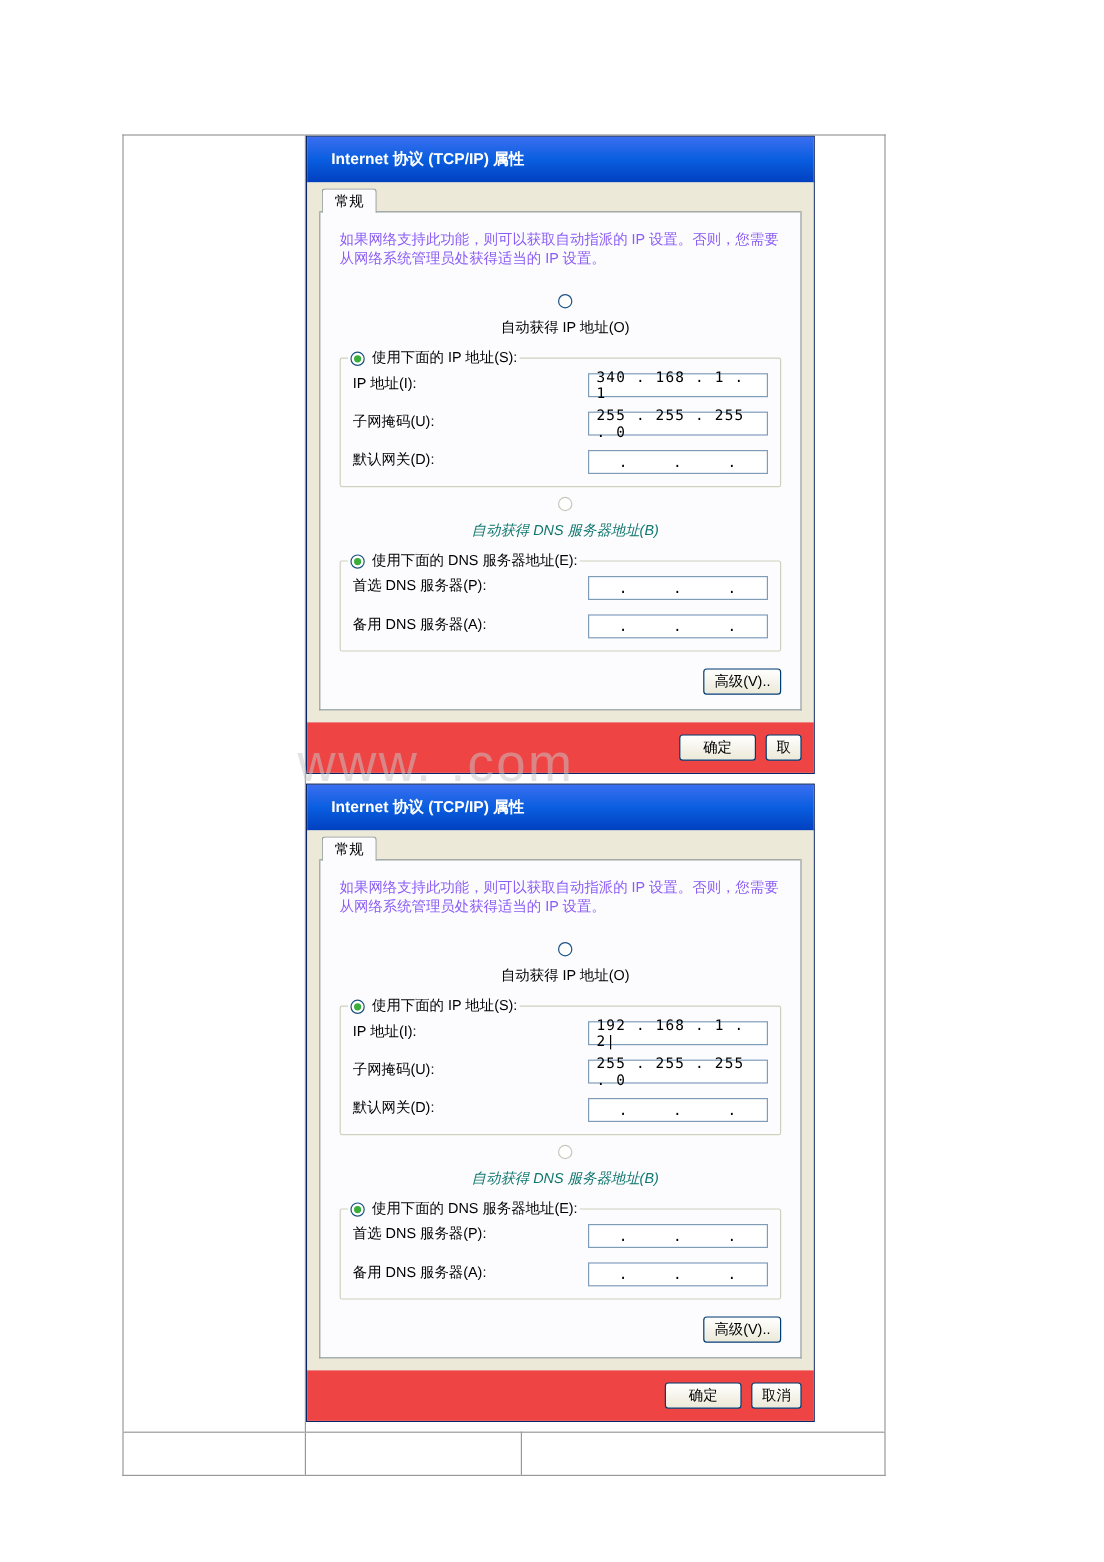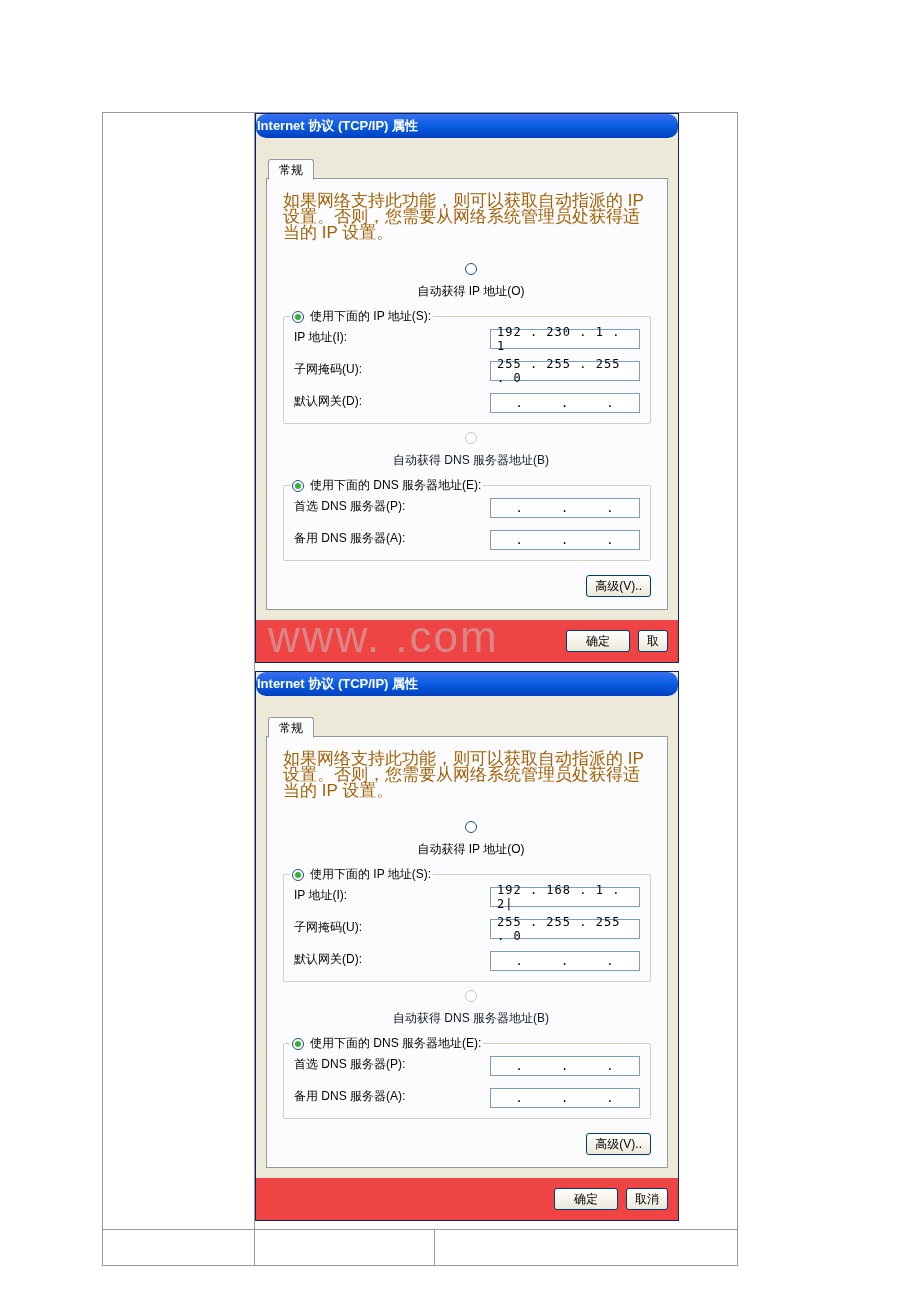--- a/index.html
+++ b/index.html
@@ -37,34 +37,33 @@
     height: 36px;
   }
   .dialog {
     width: 424px;
     margin: 0 0 8px 0;
     background: #ECE9D8;
     border: 1px solid #0A246A;
     font-size: 12px;
   }
   .titlebar {
-    height: 24px;
+    height: 38px;
     background: linear-gradient(to bottom, #3a6ef0 0%, #0a5ee0 50%, #0040c0 100%);
     color: #fff;
     font-weight: bold;
-    padding: 4px 1px;
+    padding: 4px 20px;
     font-size: 13px;
     display: flex;
     align-items: center;
     justify-content: space-between;
-    border-radius: 10px;
   }
   .dialog-body {
     background: #ECE9D8;
-    padding: 19px 10px 10px 10px;
+    padding: 3px 10px 10px 10px;
   }
   .tabstrip {
     border-bottom: 1px solid #919B9C;
     height: 22px;
     position: relative;
   }
   .tab {
     position: absolute;
     left: 2px;
     top: 2px;
@@ -77,34 +76,34 @@
     font-size: 12px;
     color: #000;
   }
   .tabpanel {
     background: #FCFCFE;
     border: 1px solid #919B9C;
     border-top: none;
     padding: 14px 16px 12px 16px;
   }
   .intro {
-    font-size: 17px;
+    font-size: 12px;
     line-height: 16px;
     margin-bottom: 22px;
-    color: #a16207;
+    color: #8b5cf6;
   }
   .radio-row {
     display: flex;
     align-items: center;
     gap: 8px;
     font-size: 12px;
     margin: 4px 0 4px 8px;
     flex-direction: column;
   }
-  .radio-row.disabled { color: #0f172a; }
+  .radio-row.disabled { color: #0f766e; font-style: italic; }
   .radio {
     width: 12px; height: 12px;
     border: 1px solid #1C5180;
     border-radius: 50%;
     background: #fff;
     display: inline-flex;
     align-items: center;
     justify-content: center;
   }
   .radio.disabled { border-color: #C9C7BA; }
@@ -177,21 +176,21 @@
   .dialog-footer {
     background: #ef4444;
     padding: 10px 10px 10px 10px;
     display: flex;
     justify-content: flex-end;
     border-top: none;
     align-items: center;
   }
   .watermark {
     position: absolute;
-    left: 268px;
+    left: 248px;
     top: 612px;
     font-size: 44px;
     color: rgba(200,200,200,0.5);
     font-family: Arial, sans-serif;
     letter-spacing: 2px;
     pointer-events: none;
     z-index: 2;
   }
 </style>
 </head>
@@ -224,21 +223,21 @@
 
               <div class="groupbox">
                 <div class="legend">
                   <span class="radio">
                         <span class="dot"></span>
                       </span>
                   <span>使用下面的 IP 地址(S):</span>
                 </div>
                 <div class="form-row">
                   <span class="lbl">IP 地址(I):</span>
-                  <span class="ipfield">192 . 230 .  1  .  1</span>
+                  <span class="ipfield">340 . 168 .  1  .  1</span>
                 </div>
                 <div class="form-row">
                   <span class="lbl">子网掩码(U):</span>
                   <span class="ipfield">255 . 255 . 255 .  0</span>
                 </div>
                 <div class="form-row">
                   <span class="lbl">默认网关(D):</span>
                   <span class="ipfield blank">
                         <span>.</span>
                         <span>.</span>

